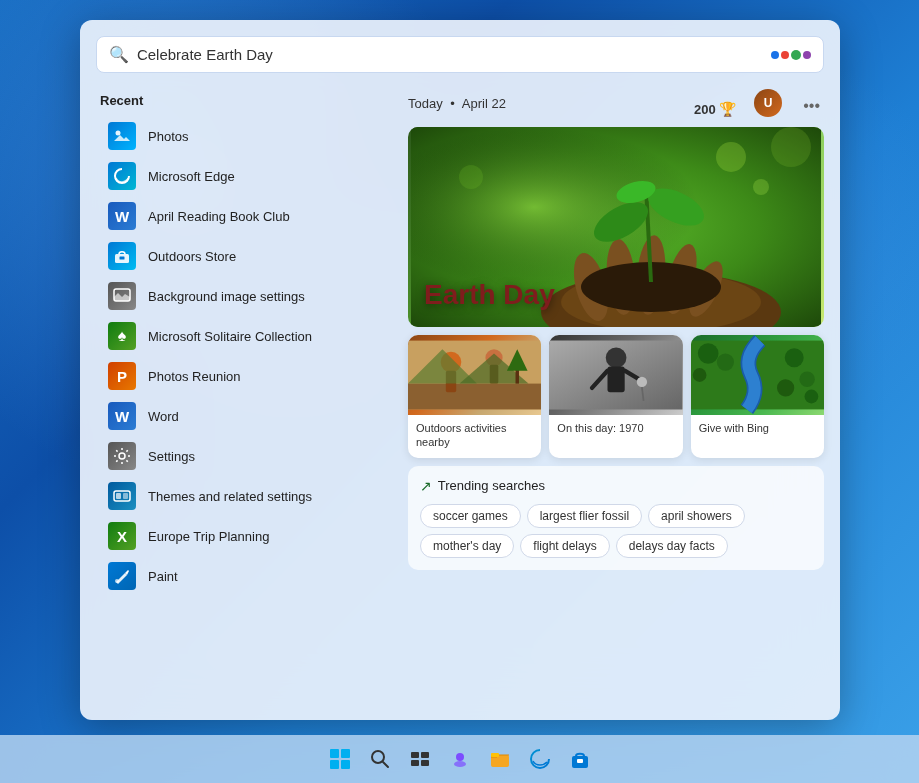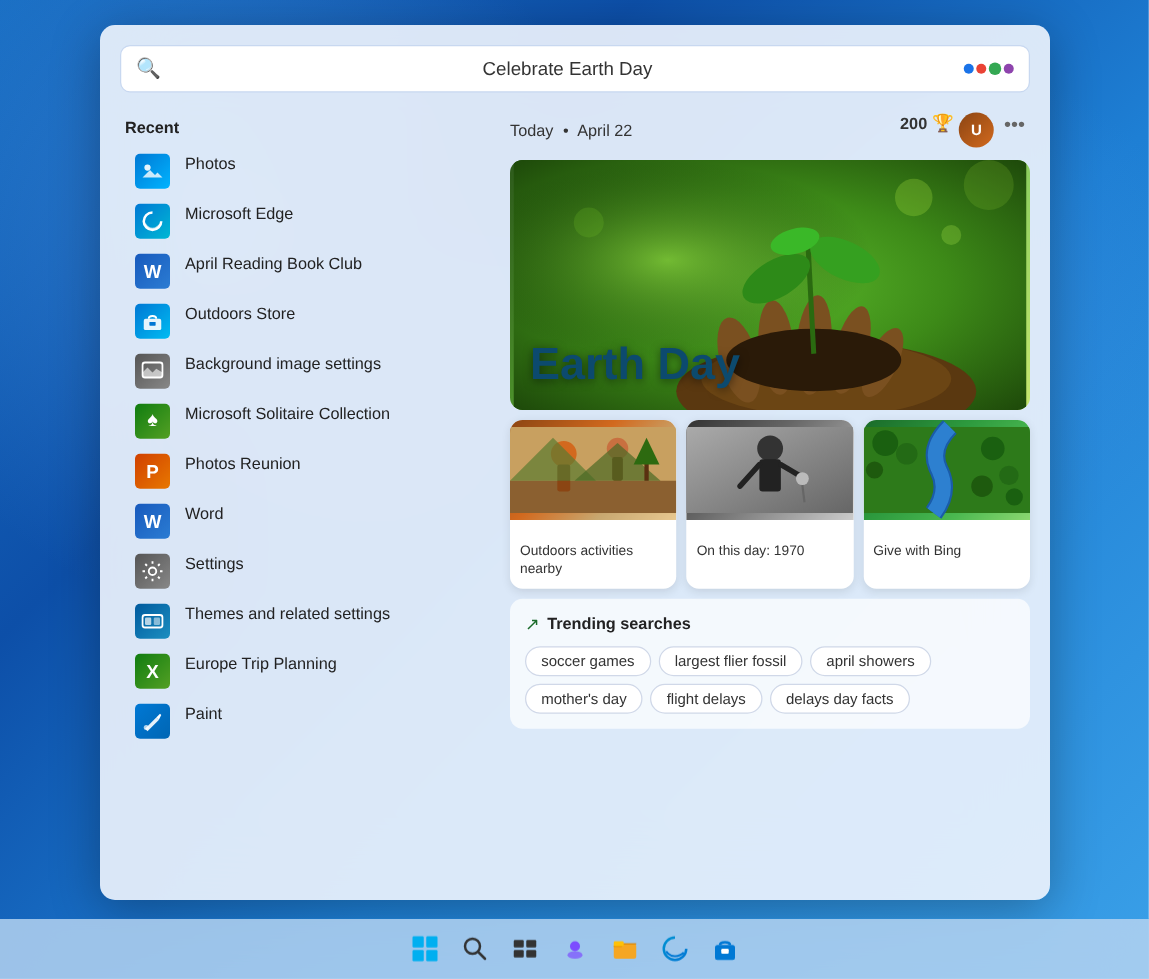--- a/index.html
+++ b/index.html
@@ -86,21 +86,20 @@
       margin-right: 8px;
       font-size: 16px;
     }
     .search-input {
       flex: 1;
       border: none;
       outline: none;
       font-size: 15px;
       color: #333;
       background: transparent;
-      text-align: center;
     }
     .bing-logo {
       display: flex; align-items: center; gap: 2px;
     }
     .bing-dot {
       width: 8px; height: 8px; border-radius: 50%;
     }
 
     
     .main-content {
@@ -117,21 +116,21 @@
       flex-shrink: 0;
     }
     .section-title {
       padding: 4px 20px 8px;
       font-size: 13px;
       font-weight: 600;
       color: #222;
     }
     .app-item {
       display: flex;
-      align-items: flex-start;
+      align-items: center;
       padding: 6px 20px;
       cursor: pointer;
       border-radius: 6px;
       margin: 0 8px;
       gap: 12px;
     }
     .app-icon {
       width: 28px; height: 28px;
       display: flex; align-items: center; justify-content: center;
       border-radius: 4px;
@@ -155,22 +154,22 @@
       justify-content: space-between;
       margin-bottom: 10px;
     }
     .date-text {
       font-size: 13px;
       color: #333;
       font-weight: 500;
     }
     .right-header-right {
       display: flex;
-      align-items: flex-start;
-      gap: 4px;
+      align-items: flex-end;
+      gap: 17px;
     }
     .points-badge {
       display: flex; align-items: center; gap: 4px;
       font-size: 13px; color: #333; font-weight: 600;
     }
     .trophy-icon { color: #c8a000; font-size: 14px; }
     .avatar {
       width: 28px; height: 28px; border-radius: 50%;
       background: linear-gradient(135deg, #8b4513, #d2691e);
       display: flex; align-items: center; justify-content: center;
@@ -193,22 +192,22 @@
     }
     .hero-bg {
       width: 100%; height: 100%;
       background: linear-gradient(135deg, #2d5a1b 0%, #4a8c2a 30%, #6ab840 50%, #8fd060 70%, #c8e870 100%);
       position: relative;
       display: flex; align-items: flex-end;
     }
     .hero-text {
       position: absolute;
       bottom: 16px; left: 16px;
-      color: #0c4a6e;
-      font-size: 36px;
+      color: #7f1d1d;
+      font-size: 28px;
       font-weight: 700;
       text-shadow: 0 2px 8px rgba(0,0,0,0.5);
     }
 
     
     .sub-cards {
       display: flex;
       gap: 8px;
       margin-bottom: 8px;
     }
@@ -227,42 +226,42 @@
     .sub-card-img-1 {
       background: linear-gradient(135deg, #8b4513 0%, #d2691e 40%, #c8a870 70%, #e8c890 100%);
     }
     .sub-card-img-2 {
       background: linear-gradient(135deg, #333 0%, #666 40%, #999 70%, #ccc 100%);
     }
     .sub-card-img-3 {
       background: linear-gradient(135deg, #1a6b2a 0%, #2d9a3e 40%, #4ab850 70%, #8cd870 100%);
     }
     .sub-card-label {
-      padding: 18px 8px 8px;
+      padding: 6px 8px 8px;
       font-size: 11px;
       color: #333;
       font-weight: 500;
       line-height: 1.3;
     }
 
     
     .trending-card {
       background: rgba(255,255,255,0.7);
       border-radius: 10px;
       padding: 12px;
     }
     .trending-header {
       display: flex;
       align-items: center;
       gap: 6px;
       margin-bottom: 10px;
     }
     .trending-title {
       font-size: 13px;
-      font-weight: 700;
+      font-weight: 400;
       color: #222;
     }
     .trend-up-icon { color: #1a6b2a; font-size: 14px; }
     .trending-pills {
       display: flex;
       flex-wrap: wrap;
       gap: 6px;
     }
     .trend-pill {
       background: white;

